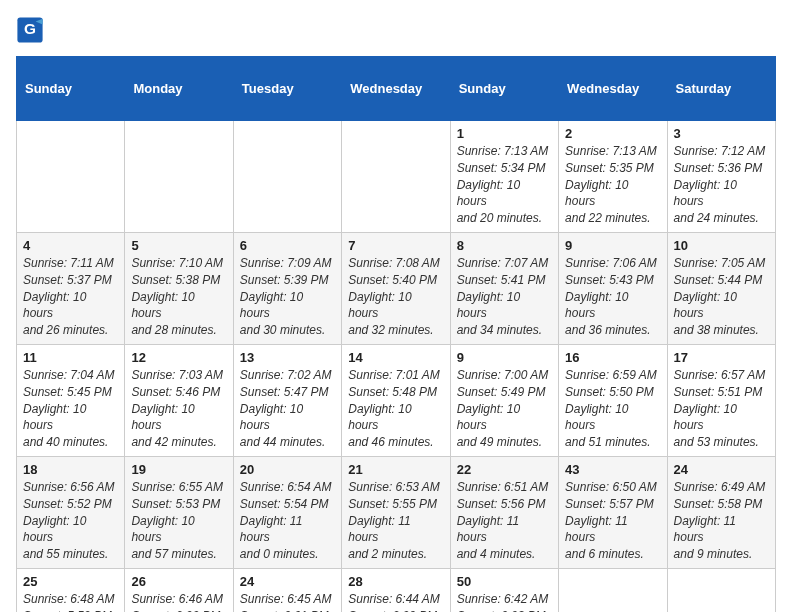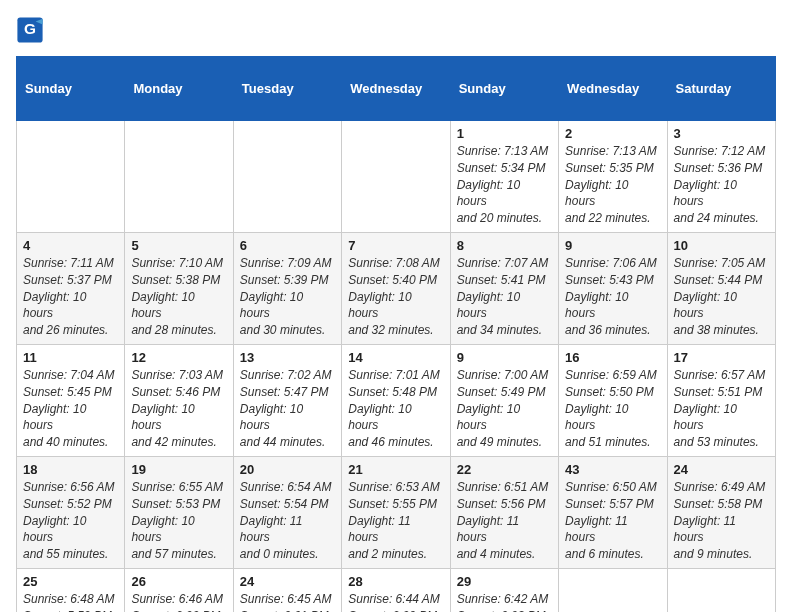--- a/index.html
+++ b/index.html
@@ -240,20 +240,20 @@
         </td>
         <td>
           <div class="day-number">24</div>
           <div class="day-info">Sunrise: 6:45 AM<br>Sunset: 6:01 PM<br>Daylight: 11 hours<br>and 16 minutes.</div>
         </td>
         <td>
           <div class="day-number">28</div>
           <div class="day-info">Sunrise: 6:44 AM<br>Sunset: 6:02 PM<br>Daylight: 11 hours<br>and 18 minutes.</div>
         </td>
         <td>
-          <div class="day-number">29</div>
+          <div class="day-number">50</div>
           <div class="day-info">Sunrise: 6:42 AM<br>Sunset: 6:03 PM<br>Daylight: 11 hours<br>and 20 minutes.</div>
         </td>
         <td class="empty-cell"></td>
         <td class="empty-cell"></td>
       </tr>
     </tbody>
 </table>
 
 </body></html>

